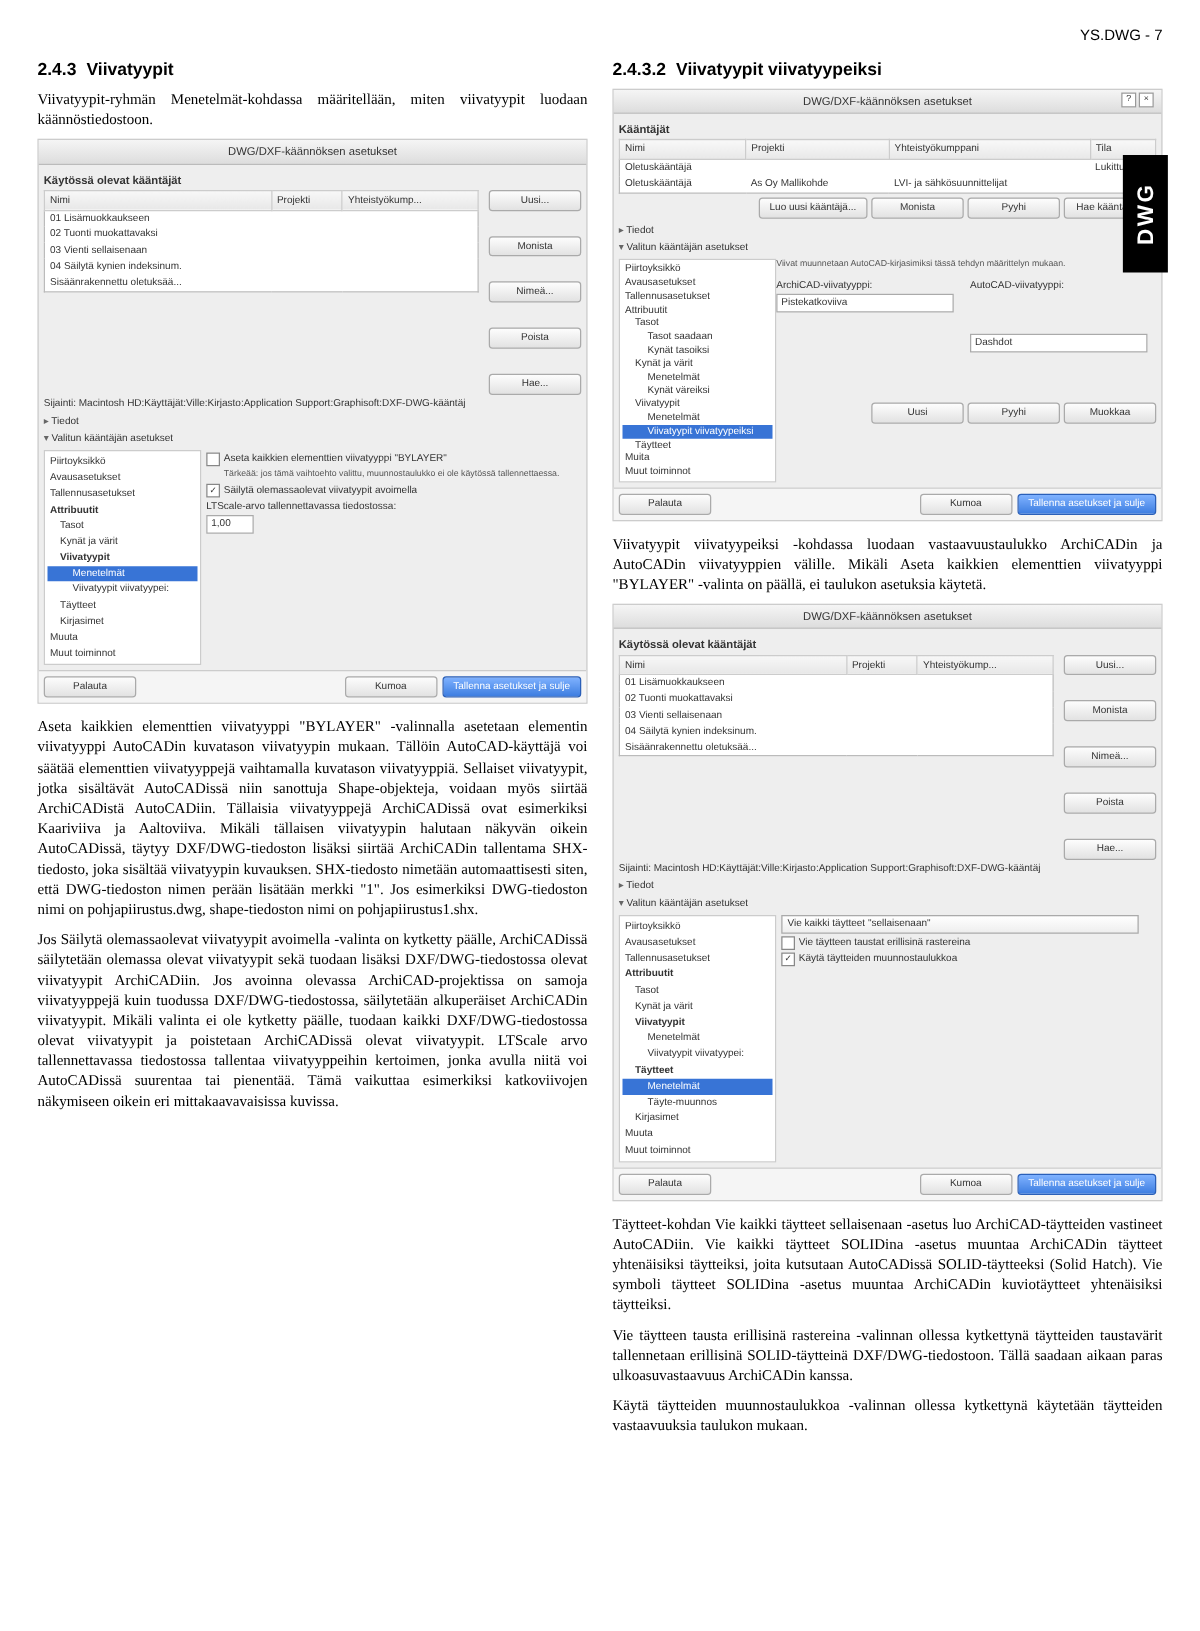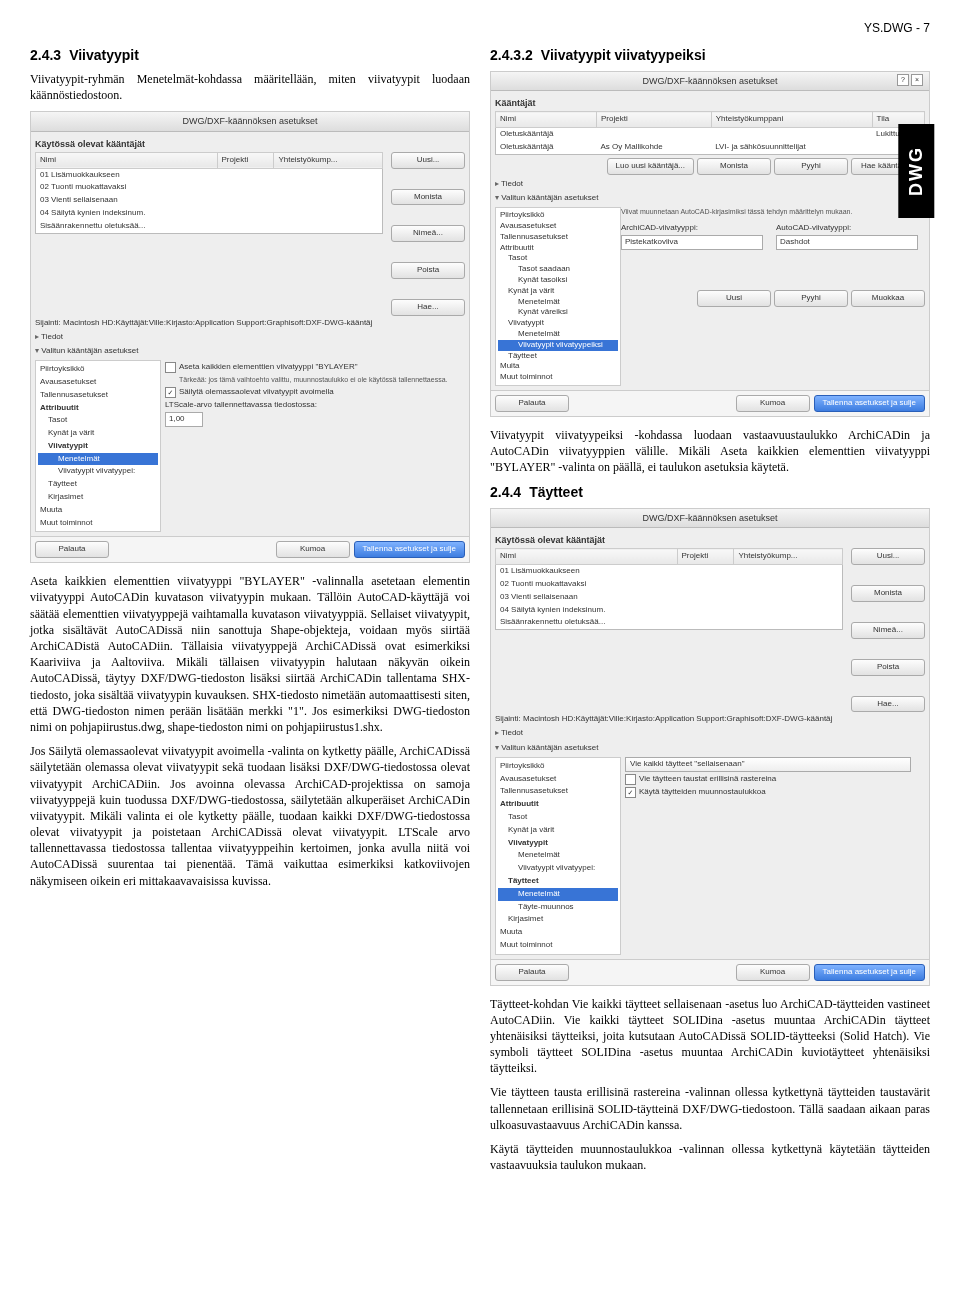--- a/index.html
+++ b/index.html
@@ -327,21 +327,21 @@
             </div>
             <div class="ss-rightpane">
               <div class="ss-minitext">Viivat muunnetaan AutoCAD-kirjasimiksi tässä tehdyn määrittelyn mukaan.</div>
               <div style="display:flex;gap:6px;margin-top:4px;">
                 <div style="flex:1;">
                   <div class="ss-fieldlabel">ArchiCAD-viivatyyppi:</div>
                   <div class="ss-input" style="width:90%;">Pistekatkoviiva</div>
                 </div>
                 <div style="flex:1;">
                   <div class="ss-fieldlabel">AutoCAD-viivatyyppi:</div>
-                  <div class="ss-input" style="width:90%;">Dashdot</div>
+                  <div class="ss-input" style="width:90%;margin-top:32px;">Dashdot</div>
                 </div>
               </div>
               <div style="display:flex;gap:3px;justify-content:flex-end;margin-top:40px;">
                 <div class="ss-btn">Uusi</div>
                 <div class="ss-btn">Pyyhi</div>
                 <div class="ss-btn">Muokkaa</div>
               </div>
             </div>
           </div>
         </div>
@@ -349,23 +349,20 @@
           <div class="ss-btn">Palauta</div>
           <div class="right">
             <div class="ss-btn">Kumoa</div>
             <div class="ss-btn blue">Tallenna asetukset ja sulje</div>
           </div>
         </div>
       </div>
 
       <p class="para">Viivatyypit viivatyypeiksi -kohdassa luodaan vastaavuustaulukko ArchiCADin ja AutoCADin viivatyyppien välille. Mikäli Aseta kaikkien elementtien viivatyyppi "BYLAYER" -valinta on päällä, ei taulukon asetuksia käytetä.</p>
 
-      <div class="section-heading">
-        <span class="num">2.4.4</span><span>Täytteet</span>
-      </div>
 
       <div class="screenshot">
         <div class="ss-titlebar">
           <span>DWG/DXF-käännöksen asetukset</span>
         </div>
         <div class="ss-body">
           <div class="ss-label">Käytössä olevat kääntäjät</div>
           <div class="ss-toprow">
             <div class="tablewrap">
               <table class="ss-table">

